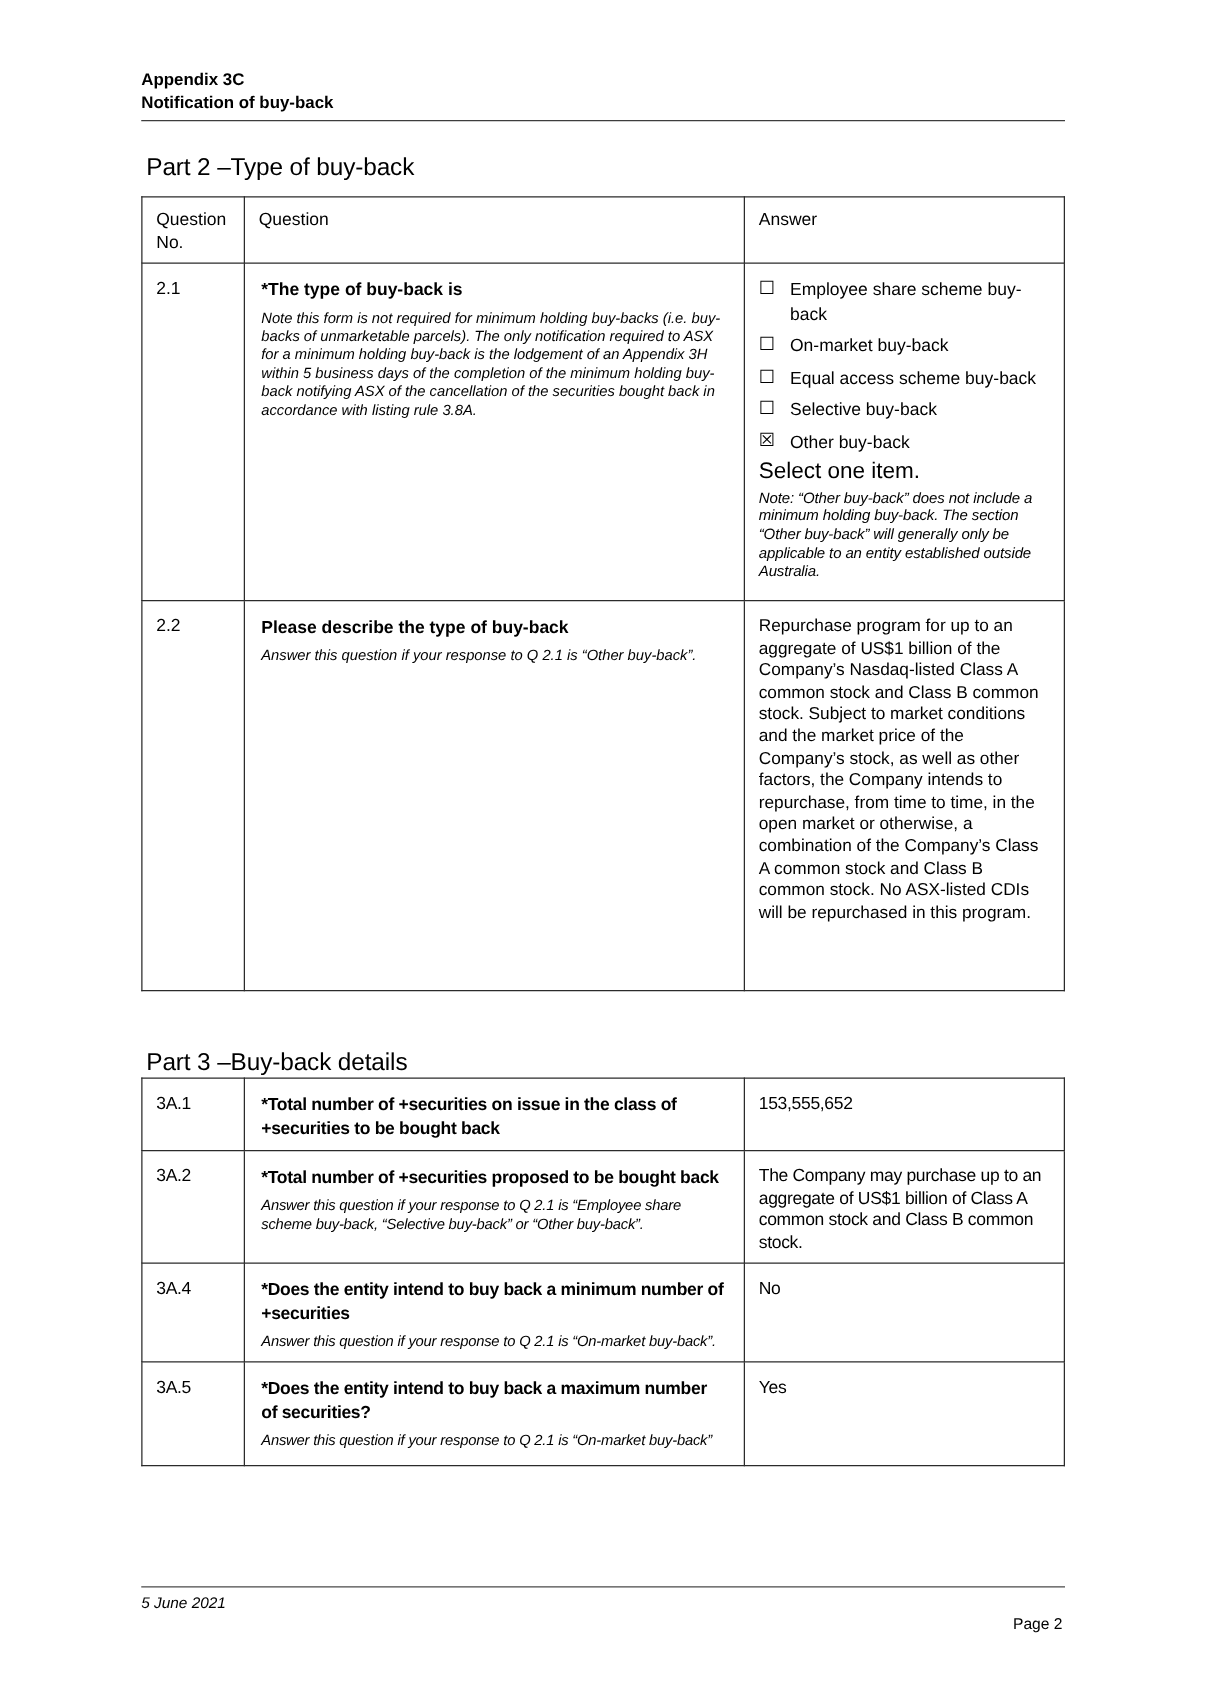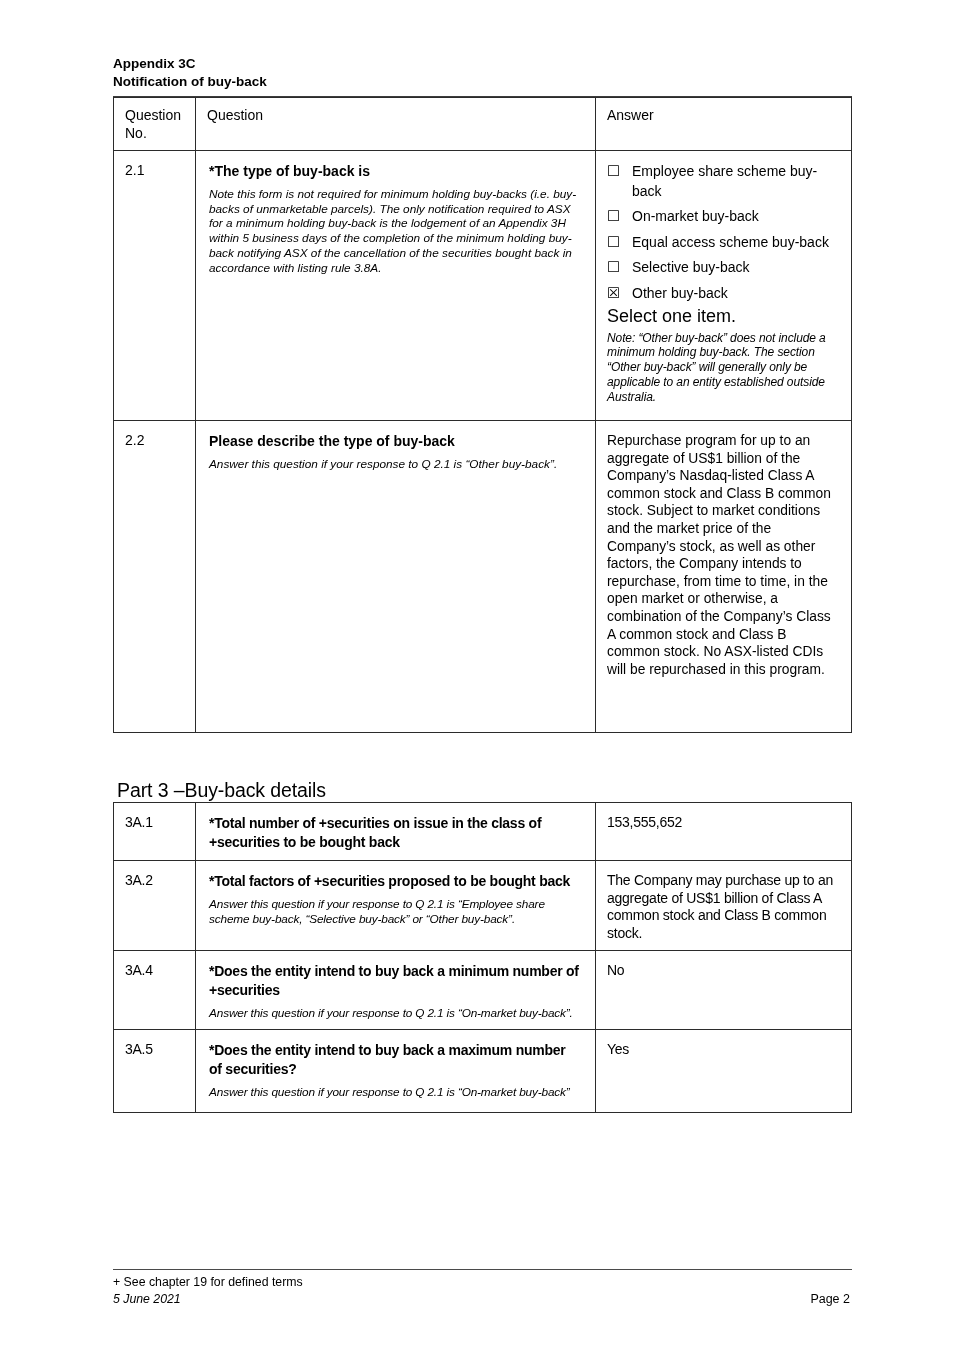--- a/index.html
+++ b/index.html
@@ -101,20 +101,21 @@
 <body>
 
 <div class="page">
 
   <div class="doc-header">
     <div>Appendix 3C</div>
     <div>Notification of buy-back</div>
   </div>
   <div class="header-rule"></div>
 
+  <h1 class="part-heading h-part2">Part 2 –Type of buy-back</h1>
 
   <table class="form-table t1">
     <colgroup>
         <col class="c-no">
         <col class="c-q">
         <col class="c-a">
       </colgroup>
     <tbody>
         <tr>
       <th class="cell th-row">Question No.</th>
@@ -179,21 +180,21 @@
       <td class="q-cell">
         <div class="q-title">*Total number of +securities on issue in the class of +securities to be bought back</div>
       </td>
       <td class="a-cell">
         <div>153,555,652</div>
       </td>
     </tr>
     <tr class="rh-3a2">
       <td class="no-cell">3A.2</td>
       <td class="q-cell">
-        <div class="q-title">*Total factors of +securities proposed to be bought back</div>
+        <div class="q-title">*Total number of +securities proposed to be bought back</div>
         <div class="q-note">Answer this question if your response to Q 2.1 is “Employee share scheme buy-back, “Selective buy-back” or “Other buy-back”.</div>
       </td>
       <td class="a-cell">
         <div>The Company may purchase up to an aggregate of US$1 billion of Class A common stock and Class B common stock.</div>
       </td>
     </tr>
     <tr class="rh-3a4">
       <td class="no-cell">3A.4</td>
       <td class="q-cell">
         <div class="q-title">*Does the entity intend to buy back a minimum number of +securities</div>
@@ -212,16 +213,15 @@
       <td class="a-cell">
         <div>Yes</div>
       </td>
     </tr>
   </tbody>
     </table>
 
 </div>
 
 <div class="doc-footer">
-  <div>+ See chapter 19 for defined terms</div>
   <div class="footer-date">5 June 2021</div>
   <div class="footer-page">Page 2</div>
 </div>
 
 </body></html>

